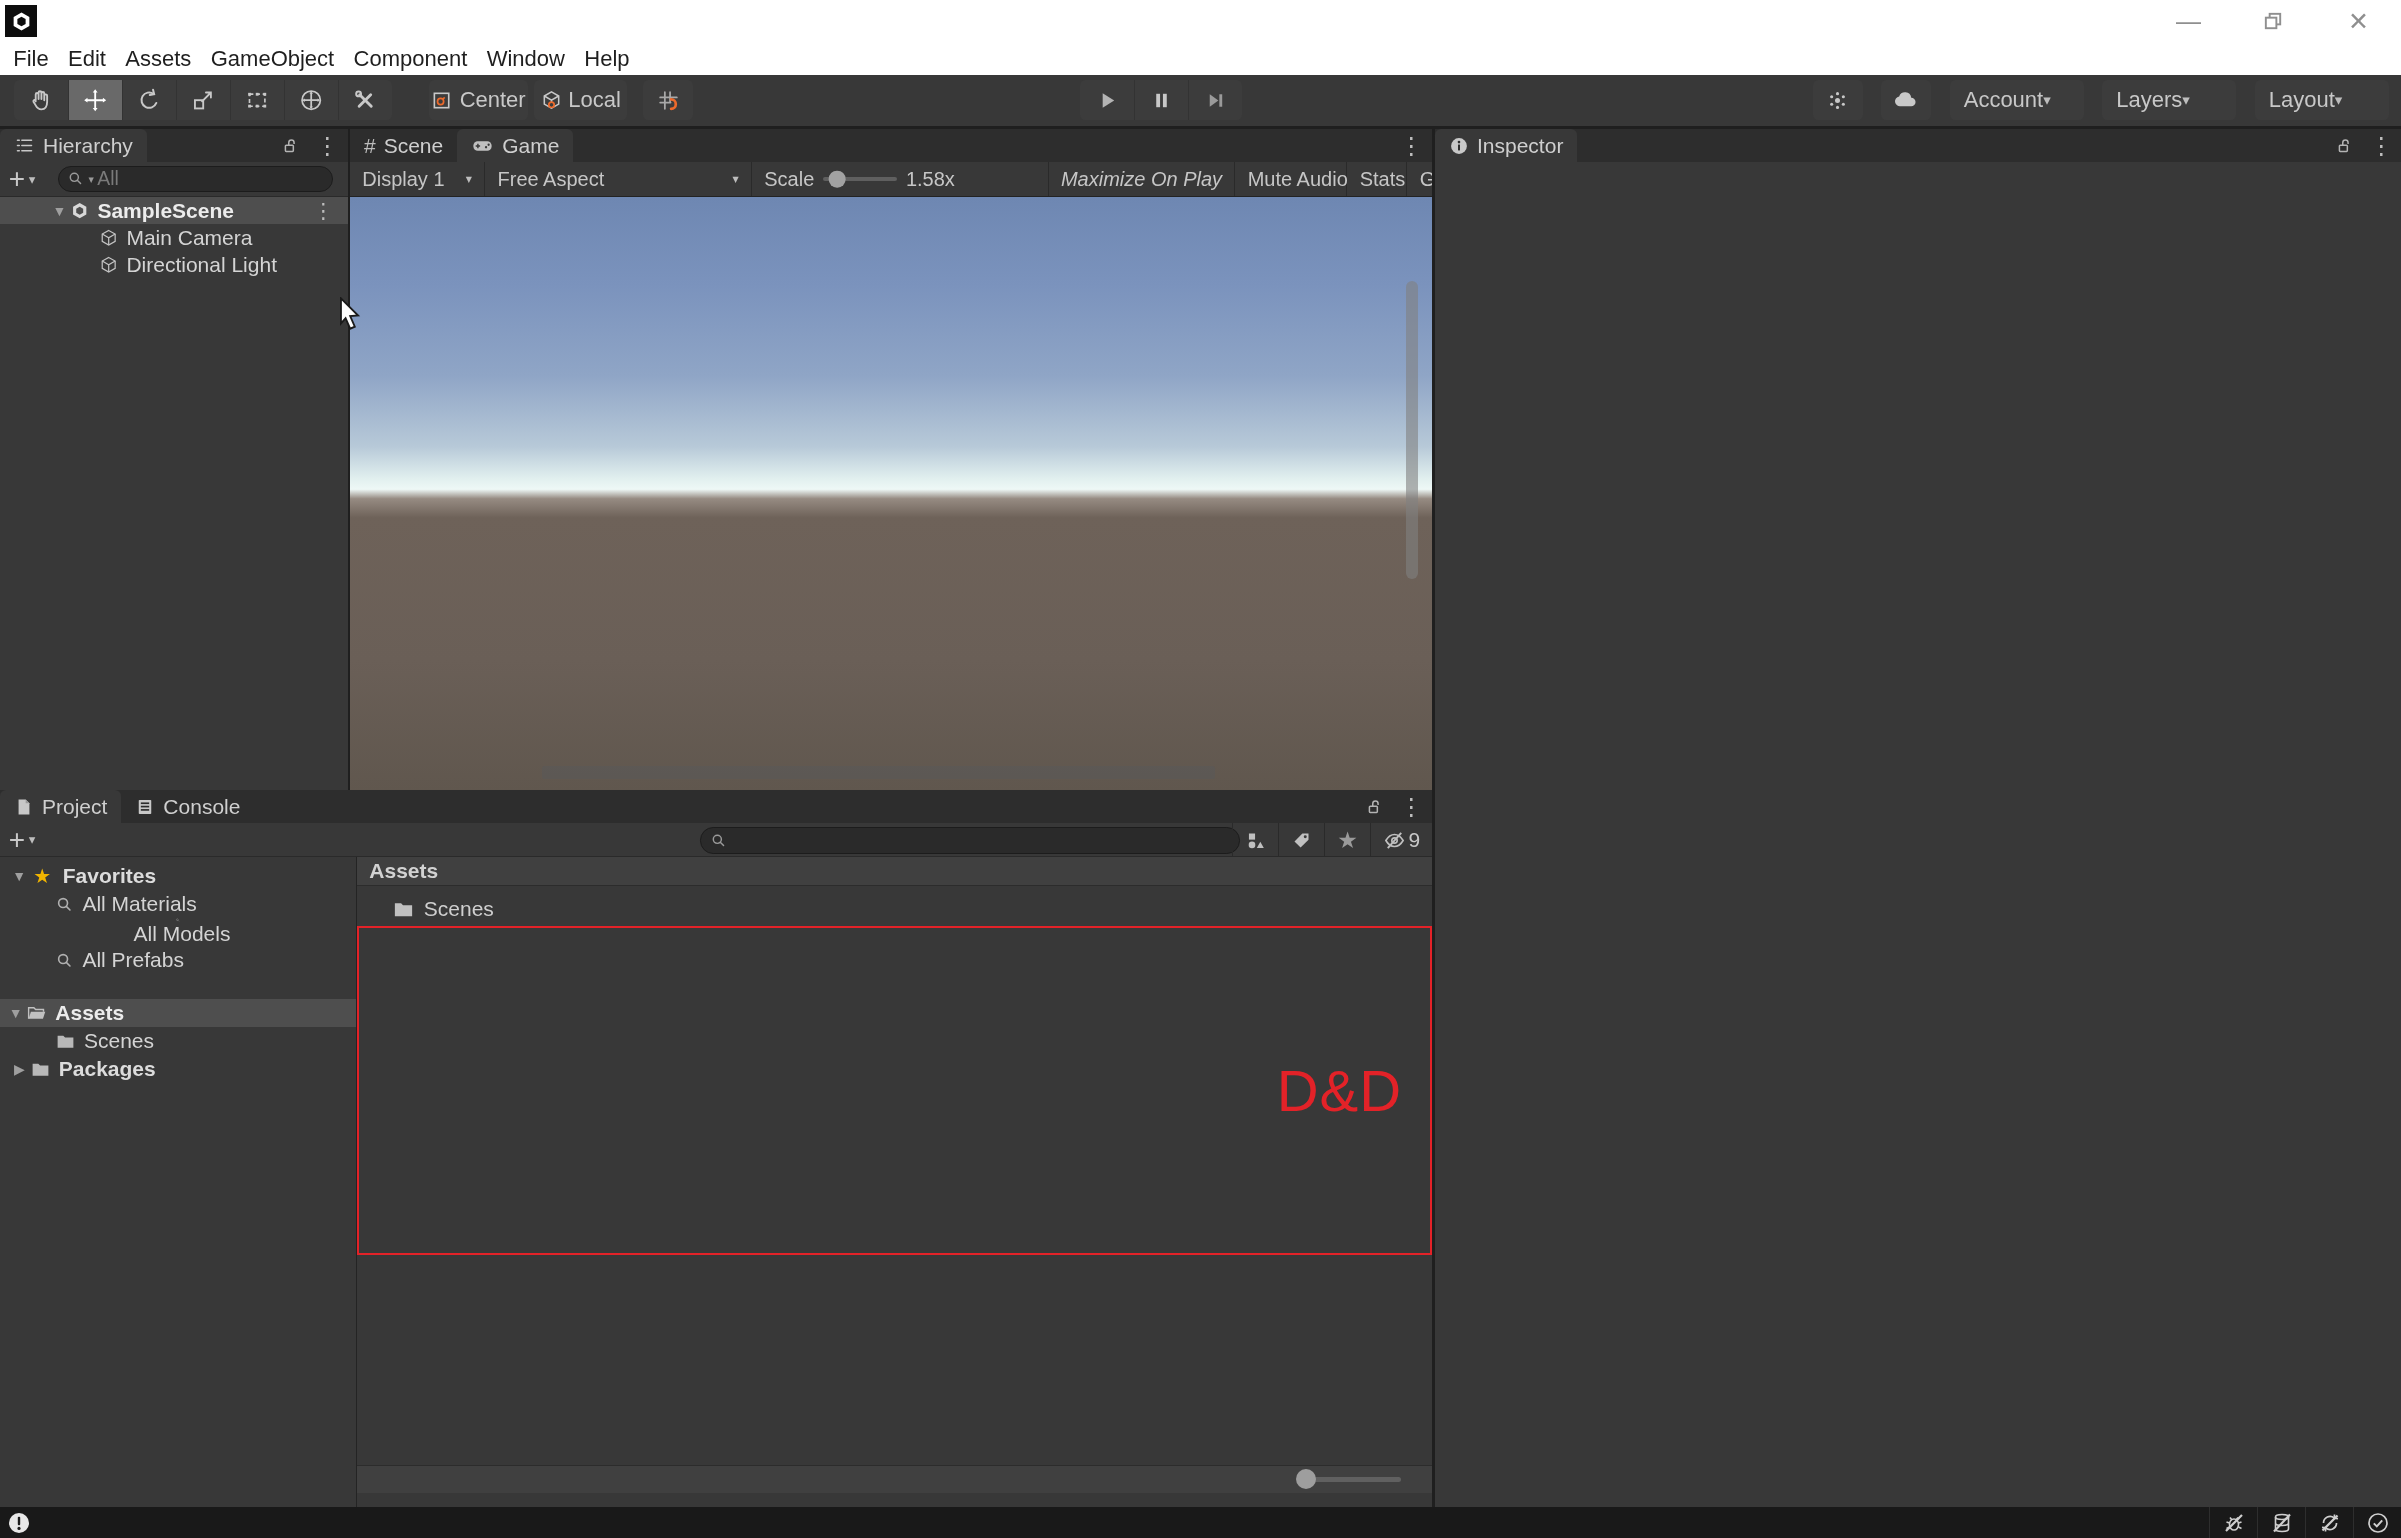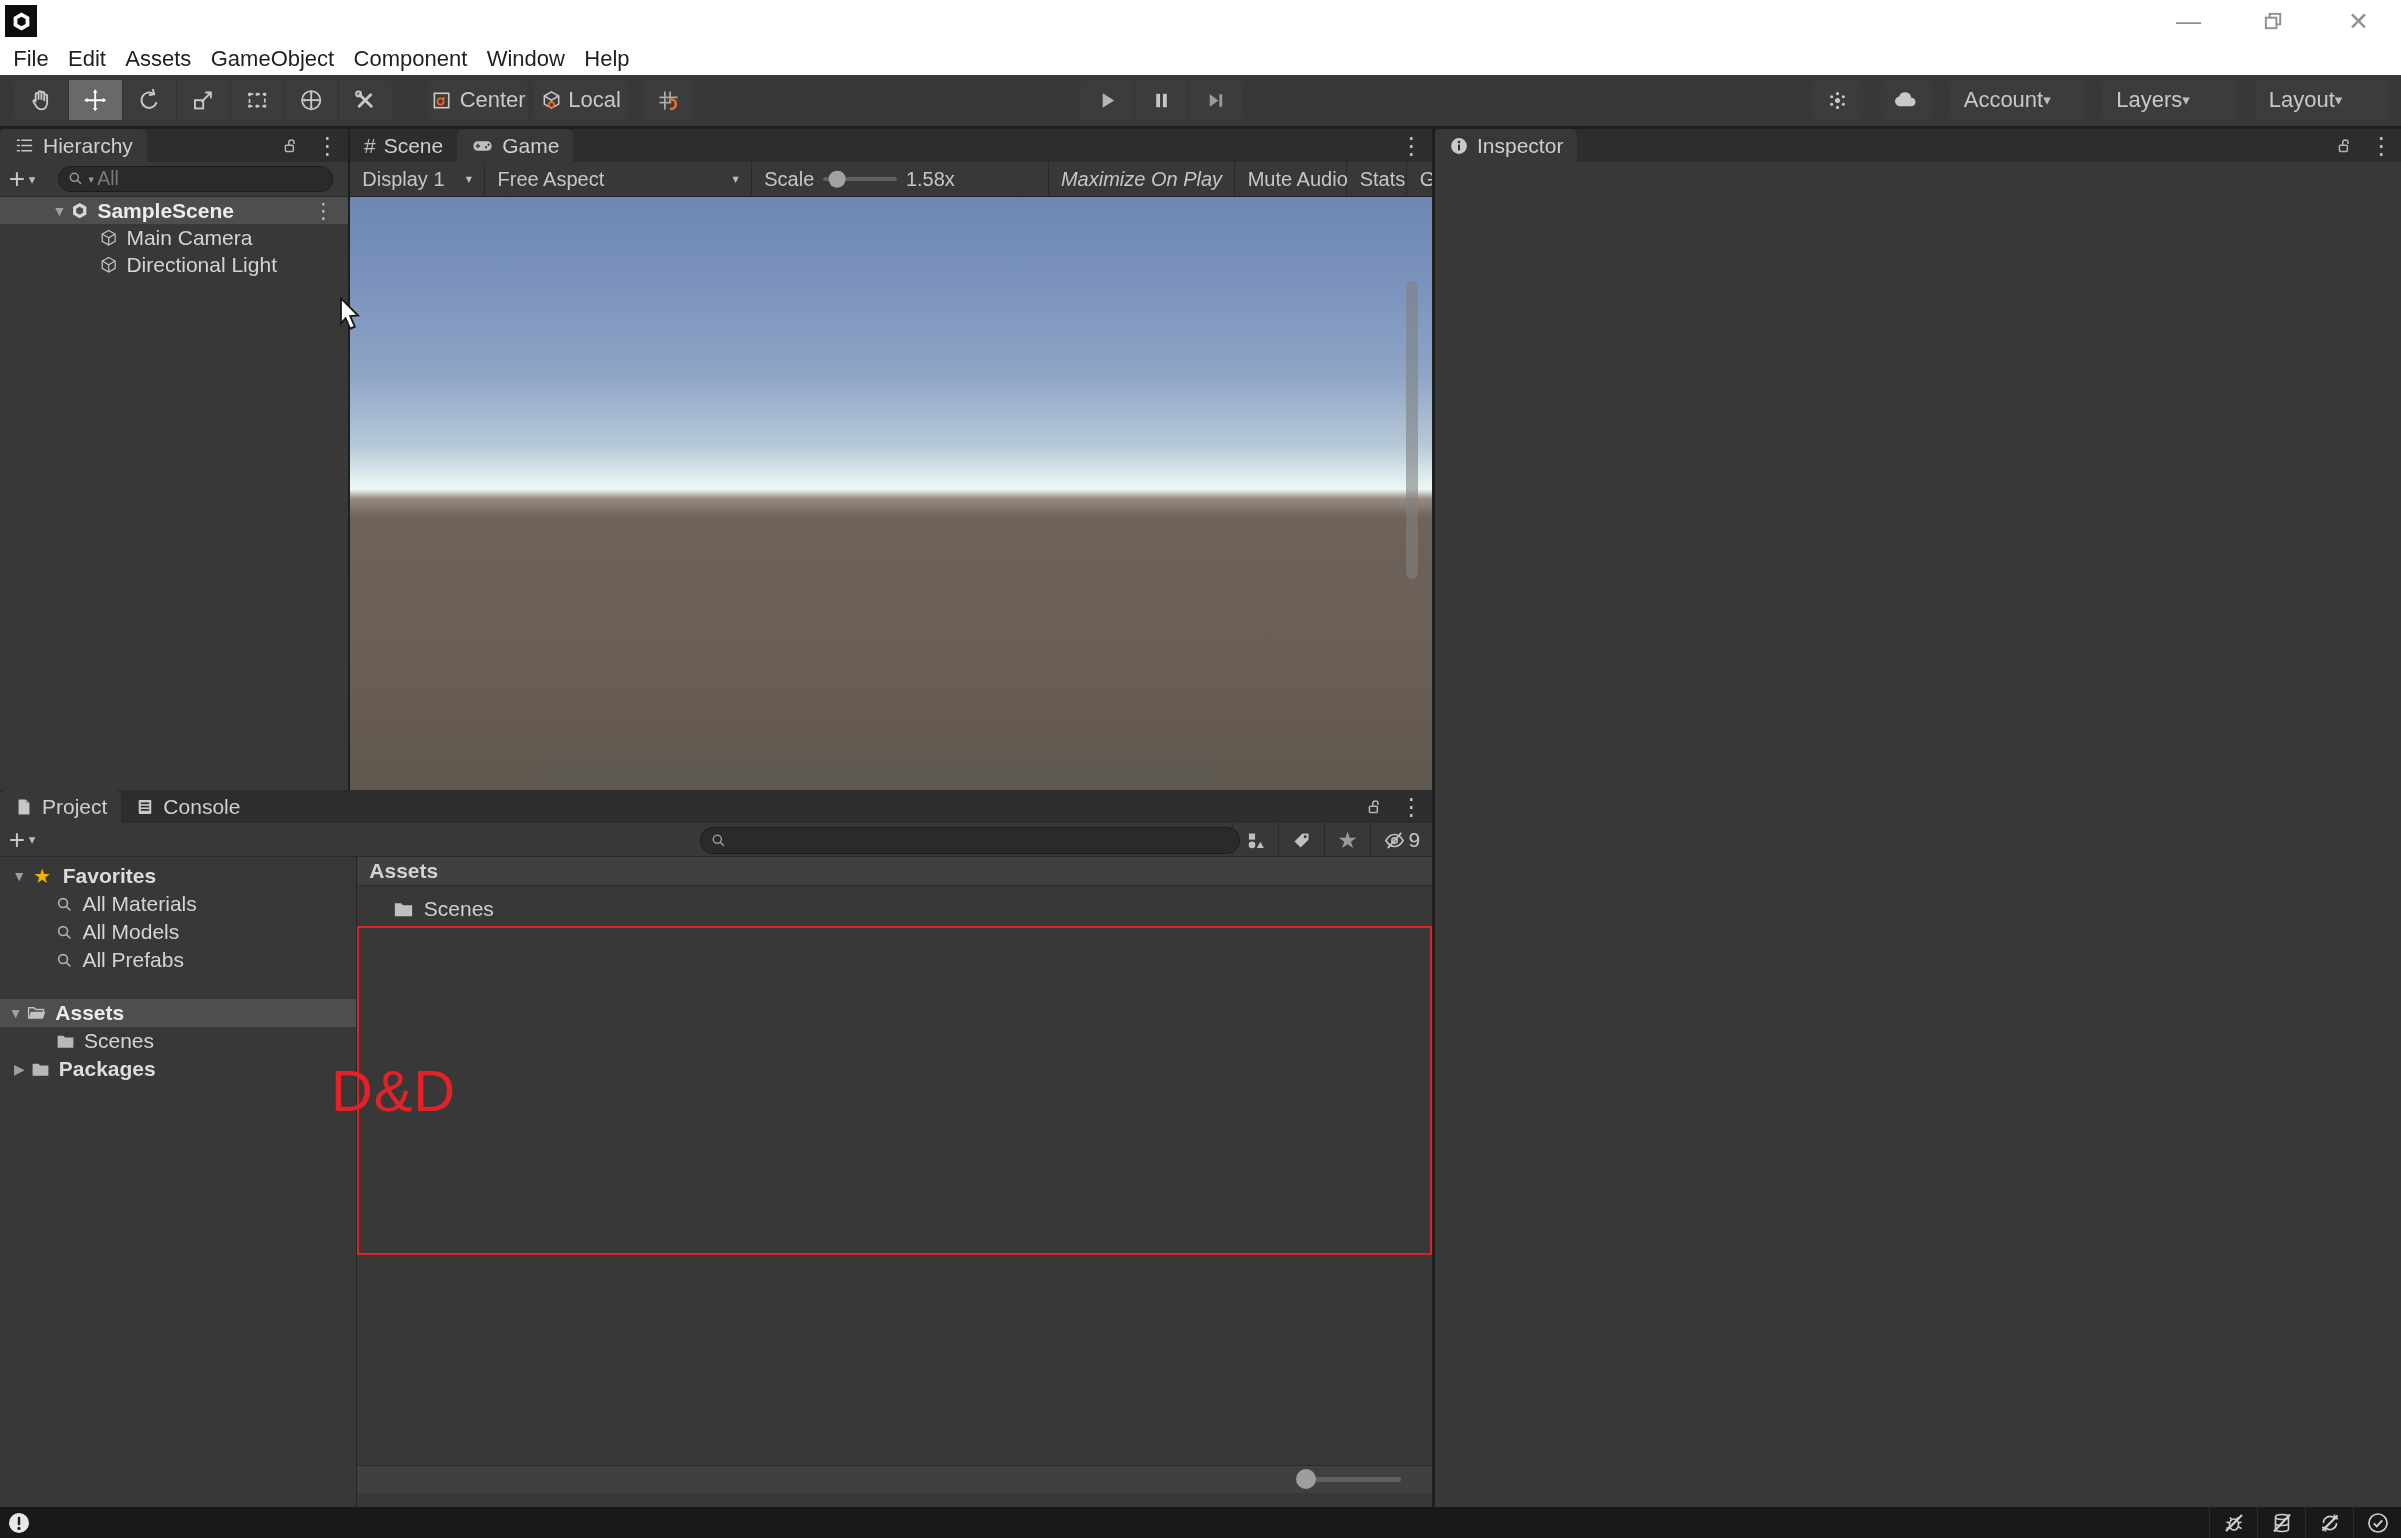--- a/index.html
+++ b/index.html
@@ -112,21 +112,21 @@
                   color:#d2d2d2; font-weight:700; }
   .pfolder-item { position:absolute; left:35px; top:40px; display:flex; align-items:center;
                   gap:8.8px; font-size:21px; color:#cfcfcf; }
   .pane-bottom { position:absolute; left:0; right:0; bottom:14px; height:28px; background:#404040;
                  border-top:0.9px solid #2c2c2c; display:flex; align-items:center;
                  justify-content:flex-end; padding-right:31px; }
   .zoom-track { width:99px; height:4.4px; background:#606060; border-radius:2.6px; position:relative; }
   .zoom-thumb { position:absolute; left:0; top:50%; transform:translate(-30%,-50%);
                 width:20px; height:20px; border-radius:50%; background:#9e9e9e; }
   .dnd-overlay { position:absolute; left:357px; top:69px; width:1075px; height:329px;
-                 border:2.6px solid #e32228; display:flex; align-items:center; justify-content:flex-start;
+                 border:2.6px solid #e32228; display:flex; align-items:center; justify-content:flex-end;
                  pointer-events:none; z-index:5; }
   .dnd-text { font-size:58px; color:#e32228; font-weight:400; letter-spacing:0.9px;
               transform:translateX(-28px); }
 
   
   .statusbar { position:absolute; left:0; top:1507px; width:100%; height:32px; background:#191919;
                display:flex; align-items:center; color:#e0e0e0; font-size:21px; }
   .status-msg { margin-left:10.6px; white-space:nowrap; }
   .status-right { margin-left:auto; display:flex; height:100%; align-items:stretch; }
   .st-cell { width:48px; display:flex; align-items:center; justify-content:center;
@@ -493,21 +493,21 @@
           <span class="star">★</span>
           <span class="label bold">Favorites</span>
         </div>
         <div class="trow" style="padding-left:55px;">
           <svg width="19.4" height="19.4" viewBox="0 0 24 24" fill="none" stroke="#b0b0b0" stroke-width="2">
               <circle cx="10" cy="10" r="5.5"></circle>
               <path d="M14 14l4.5 4.5" stroke-linecap="round"></path>
             </svg>
           <span class="label">All Materials</span>
         </div>
-        <div class="trow" style="padding-left:55px;">
+        <div class="trow" style="flex-direction:column;">
           <svg width="19.4" height="19.4" viewBox="0 0 24 24" fill="none" stroke="#b0b0b0" stroke-width="2">
               <circle cx="10" cy="10" r="5.5"></circle>
               <path d="M14 14l4.5 4.5" stroke-linecap="round"></path>
             </svg>
           <span class="label">All Models</span>
         </div>
         <div class="trow" style="padding-left:55px;">
           <svg width="19.4" height="19.4" viewBox="0 0 24 24" fill="none" stroke="#b0b0b0" stroke-width="2">
               <circle cx="10" cy="10" r="5.5"></circle>
               <path d="M14 14l4.5 4.5" stroke-linecap="round"></path>

